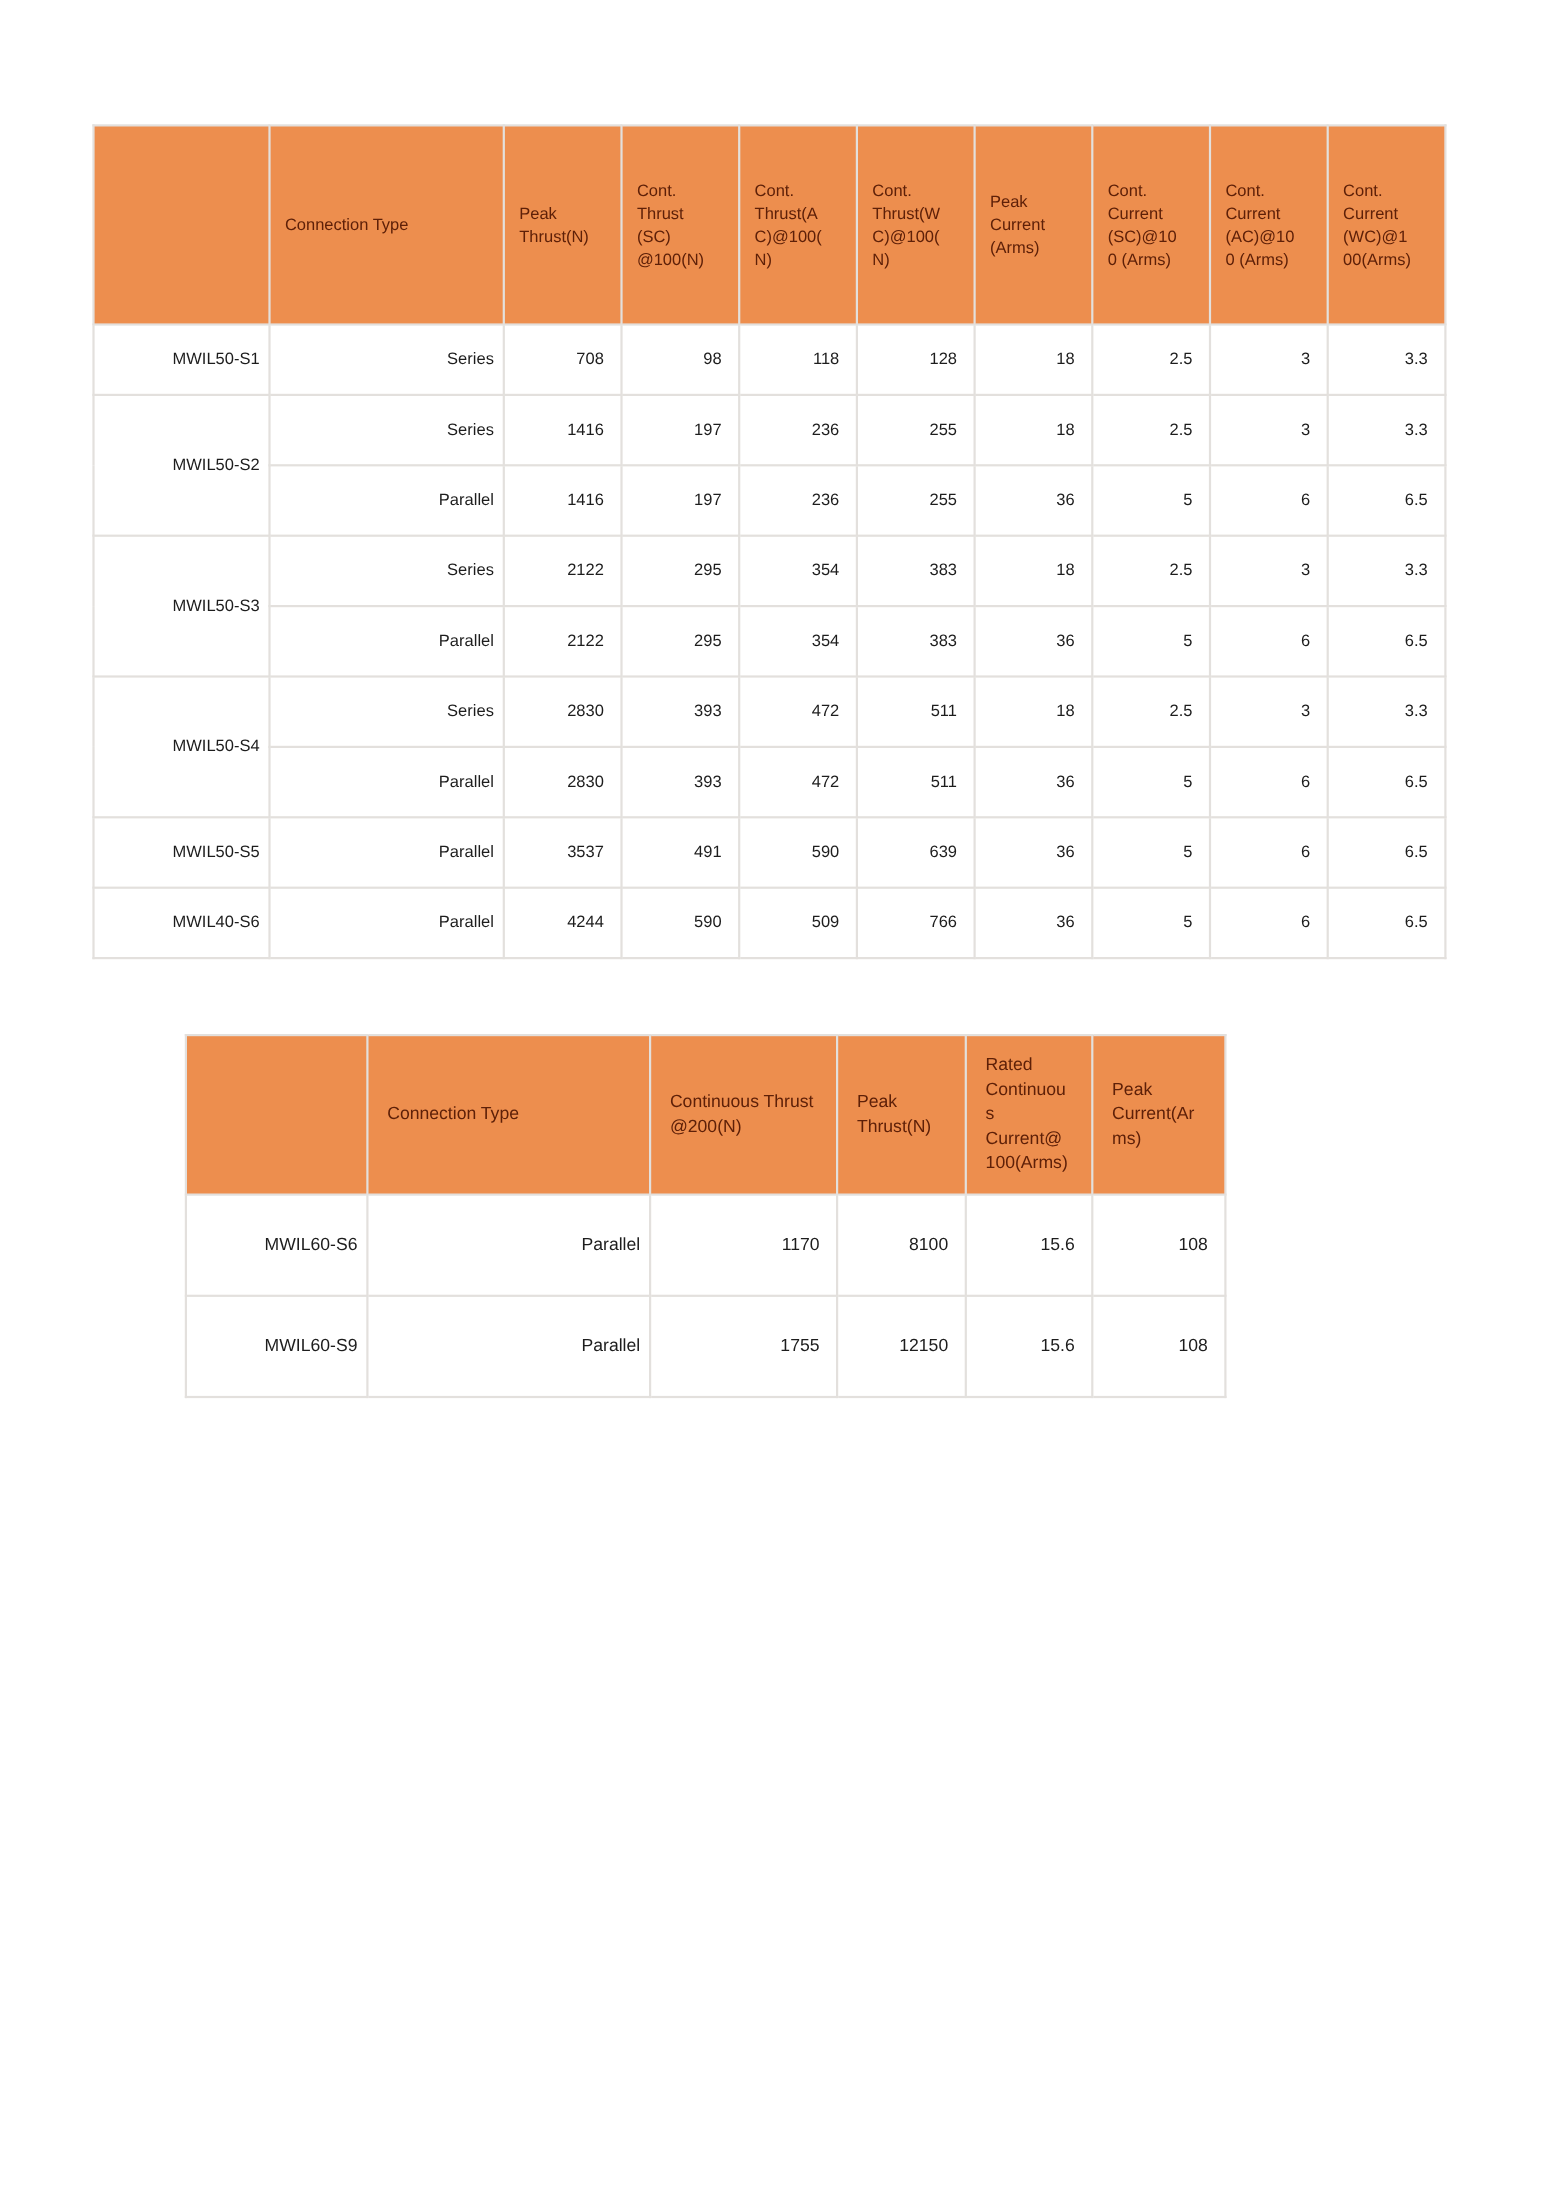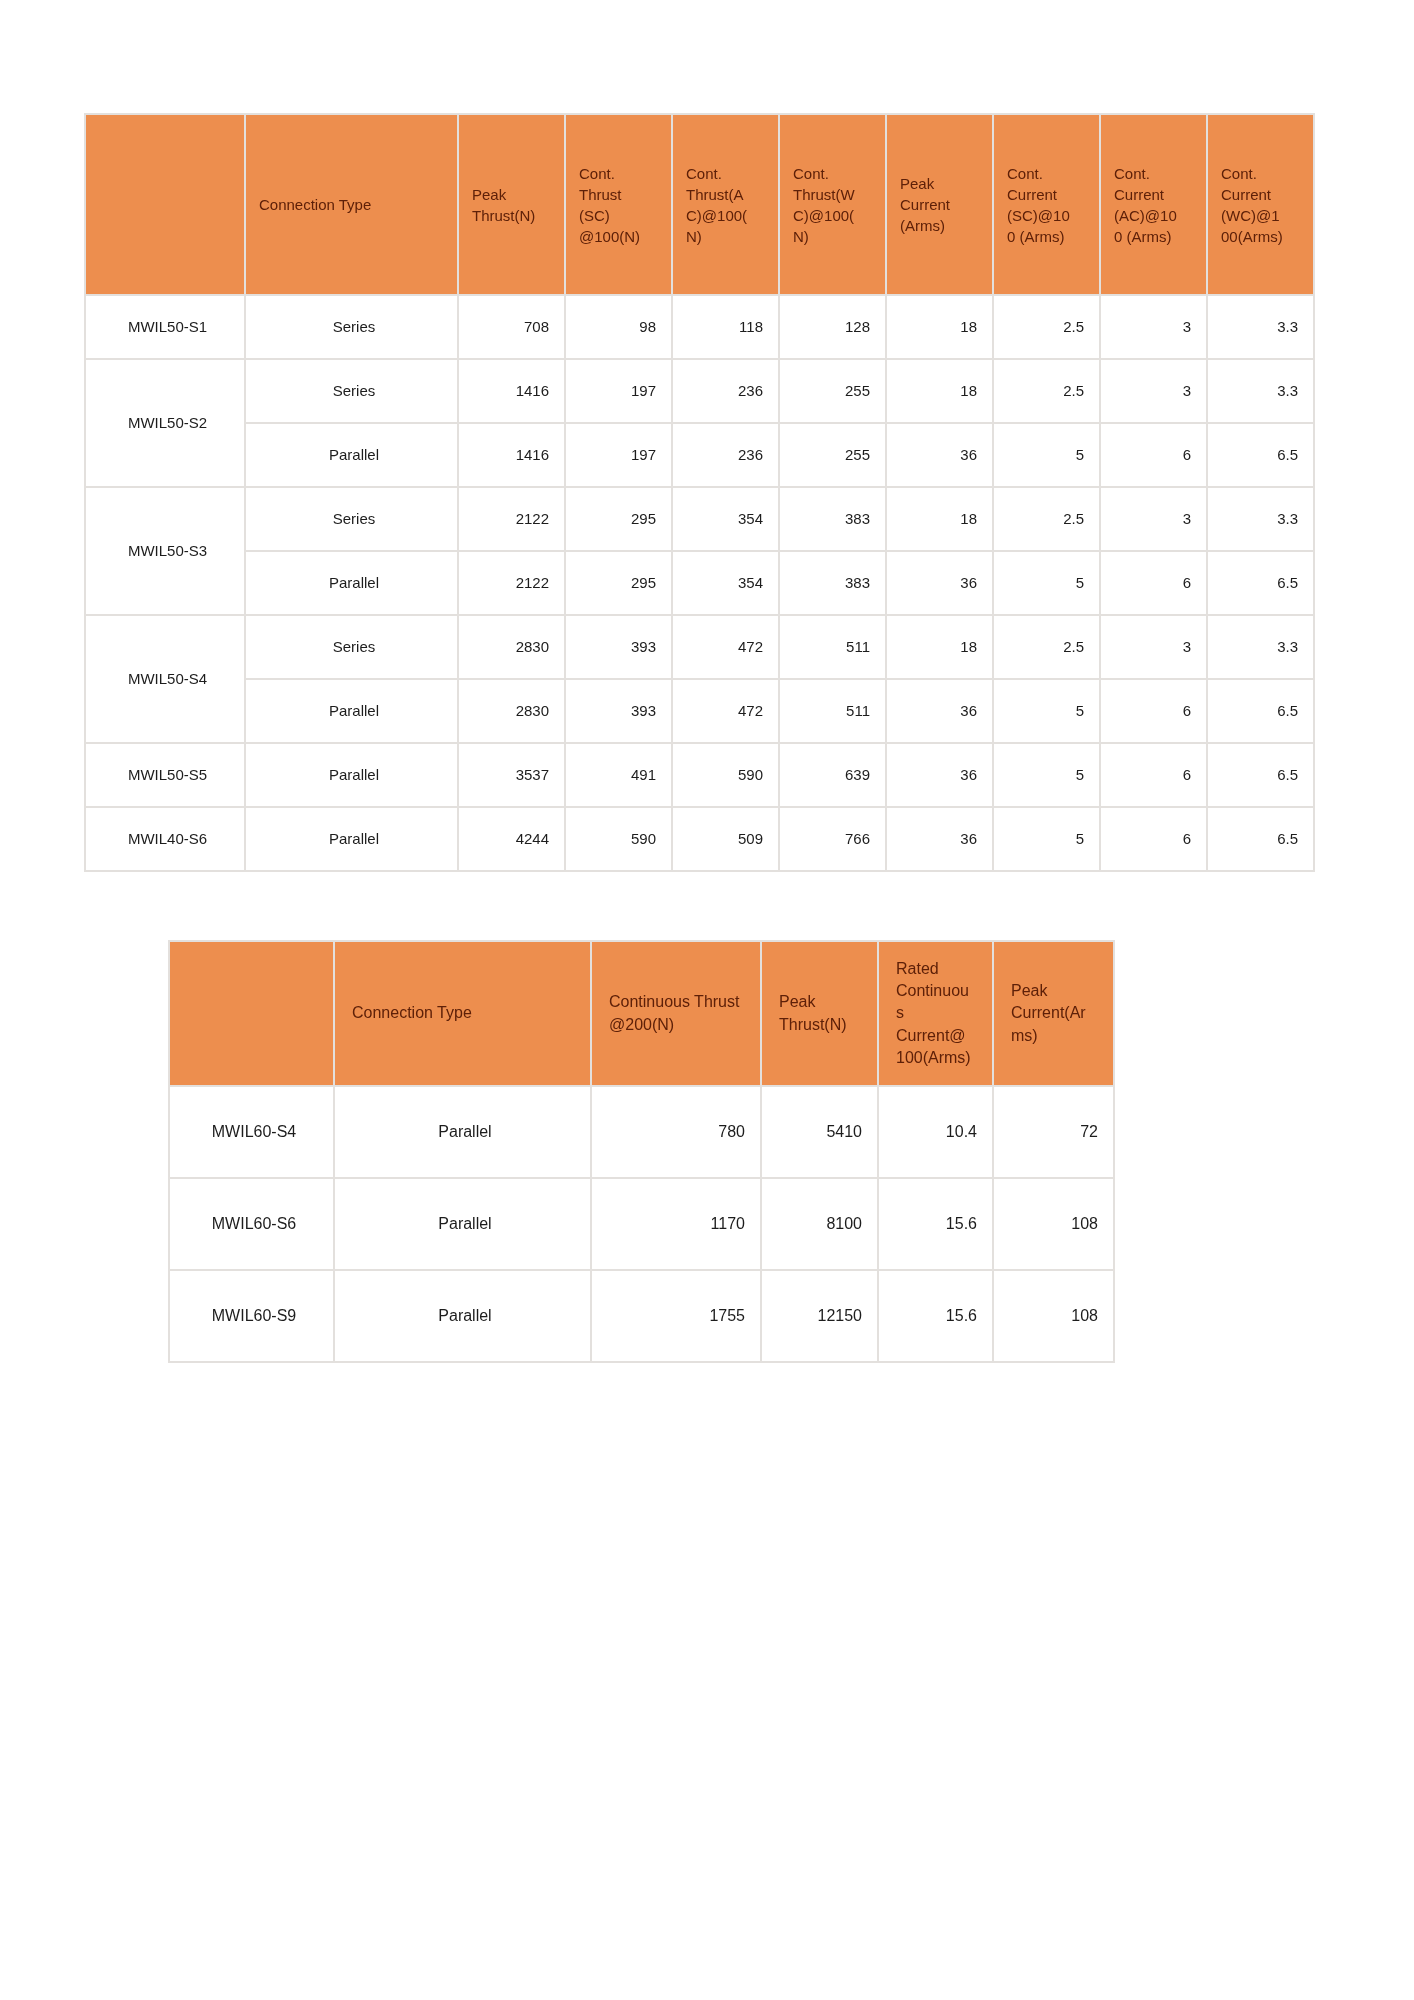--- a/index.html
+++ b/index.html
@@ -25,21 +25,21 @@
     overflow-wrap: anywhere;
   }
   th {
     background: #ed8e4e;
     color: #5e2008;
     font-weight: 400;
     text-align: left;
     line-height: 1.4;
   }
   td { line-height: 1.35; background: #ffffff; }
-  td.model, td.type { text-align: center; padding-left: 13px; padding-right: 8px; }
+  td.model, td.type { text-align: right; padding-left: 13px; padding-right: 8px; }
   td.num { text-align: right; padding-right: 15px; padding-left: 4px; }
 
   
   .t1 { position: absolute; left: 84px; top: 113px; width: 1229px; }
   .t1 th { height: 159px; padding: 10px 26px 10px 13px; font-size: 15px; }
   .t1 td { height: 60px; font-size: 15px; }
 
   
   .t2 { position: absolute; left: 168px; top: 940px; width: 945px; }
   .t2 th { height: 123px; padding: 10px 20px 10px 17px; font-size: 16px; }
@@ -198,28 +198,20 @@
       <th></th>
       <th>Connection Type</th>
       <th>Continuous Thrust @200(N)</th>
       <th>Peak Thrust(N)</th>
       <th>Rated Continuous Current@100(Arms)</th>
       <th>Peak Current(Arms)</th>
     </tr>
   </thead>
   <tbody>
     <tr>
-      <td class="model">MWIL60-S4</td>
-      <td class="type">Parallel</td>
-      <td class="num">780</td>
-      <td class="num">5410</td>
-      <td class="num">10.4</td>
-      <td class="num">72</td>
-    </tr>
-    <tr>
       <td class="model">MWIL60-S6</td>
       <td class="type">Parallel</td>
       <td class="num">1170</td>
       <td class="num">8100</td>
       <td class="num">15.6</td>
       <td class="num">108</td>
     </tr>
     <tr>
       <td class="model">MWIL60-S9</td>
       <td class="type">Parallel</td>

